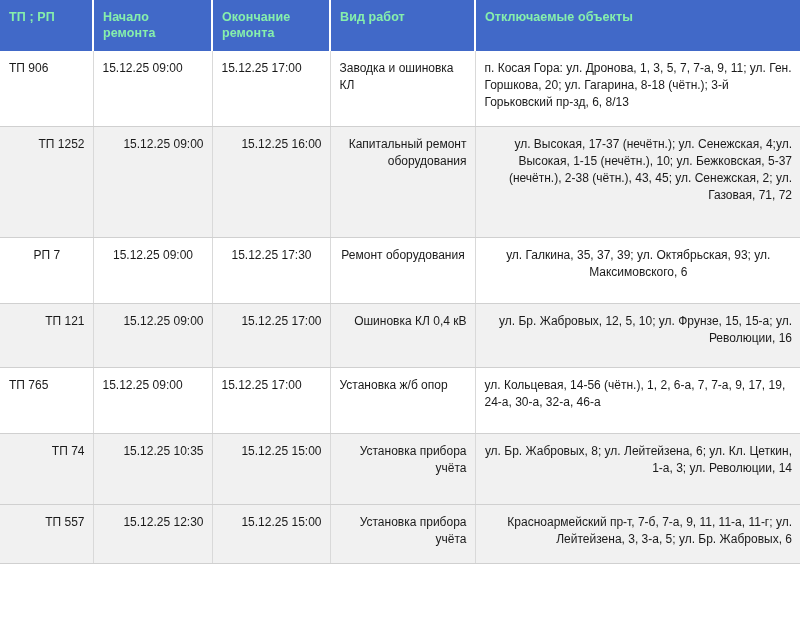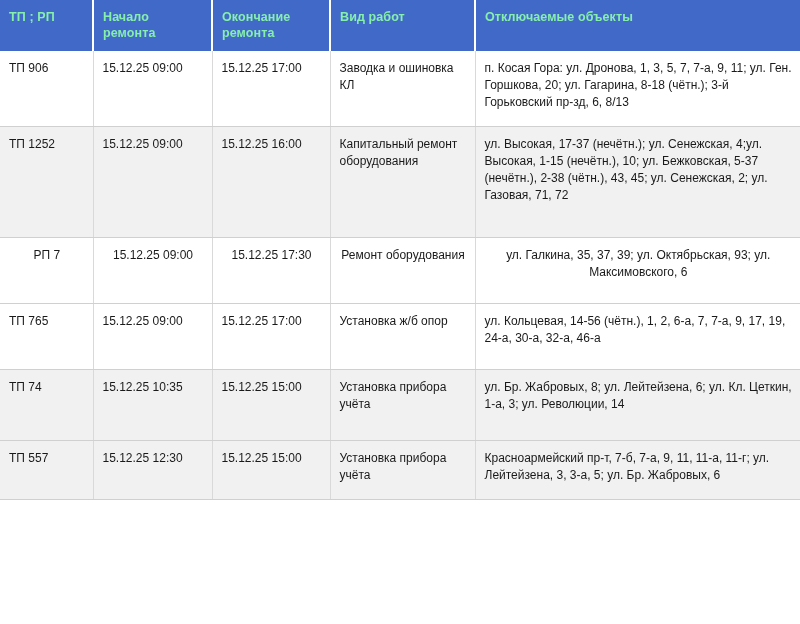--- a/index.html
+++ b/index.html
@@ -44,21 +44,21 @@
     font-size: 12px;
     vertical-align: top;
     padding: 9px 8px 8px 9px;
     border-right: 1px solid #d9d9d9;
     border-bottom: 1px solid #d0d0d0;
     line-height: 1.42;
     word-wrap: break-word;
   }
   tbody td:last-child { border-right: none; }
   tbody tr.even td { background: #ffffff; }
-  tbody tr.odd  td { background: #f1f1f1; }
+  tbody tr.odd  td { background: #f1f1f1; text-align: right; }
 
   tbody tr.r0 td { height: 58px; }
   tbody tr.r1 td { height: 93px; }
   tbody tr.r2 td { height: 48px; text-align: center; }
   tbody tr.r3 td { height: 46px; }
   tbody tr.r4 td { height: 48px; }
   tbody tr.r5 td { height: 53px; margin-top: 32px; }
   tbody tr.r6 td { height: 51px; }
   tbody tr.r7 td { height: 41px; }
 
@@ -99,20 +99,27 @@
       <td>Капитальный ремонт оборудования</td>
       <td>ул. Высокая, 17-37 (нечётн.); ул. Сенежская, 4;ул. Высокая, 1-15 (нечётн.), 10; ул. Бежковская, 5-37 (нечётн.), 2-38 (чётн.), 43, 45; ул. Сенежская, 2; ул. Газовая, 71, 72</td>
     </tr>
     <tr class="even r2">
       <td class="nowrap">РП 7</td>
       <td class="nowrap">15.12.25 09:00</td>
       <td class="nowrap">15.12.25 17:30</td>
       <td>Ремонт оборудования</td>
       <td>ул. Галкина, 35, 37, 39; ул. Октябрьская, 93; ул. Максимовского, 6</td>
     </tr>
+    <tr class="odd r3">
+      <td class="nowrap">ТП 121</td>
+      <td class="nowrap">15.12.25 09:00</td>
+      <td class="nowrap">15.12.25 17:00</td>
+      <td>Ошиновка КЛ 0,4 кВ</td>
+      <td>ул. Бр. Жабровых, 12, 5, 10; ул. Фрунзе, 15, 15-а; ул. Революции, 16</td>
+    </tr>
     <tr class="even r4">
       <td class="nowrap">ТП 765</td>
       <td class="nowrap">15.12.25 09:00</td>
       <td class="nowrap">15.12.25 17:00</td>
       <td>Установка ж/б опор</td>
       <td>ул. Кольцевая, 14-56 (чётн.), 1, 2, 6-а, 7, 7-а, 9, 17, 19, 24-а, 30-а, 32-а, 46-а</td>
     </tr>
     <tr class="odd r5">
       <td class="nowrap">ТП 74</td>
       <td class="nowrap">15.12.25 10:35</td>

